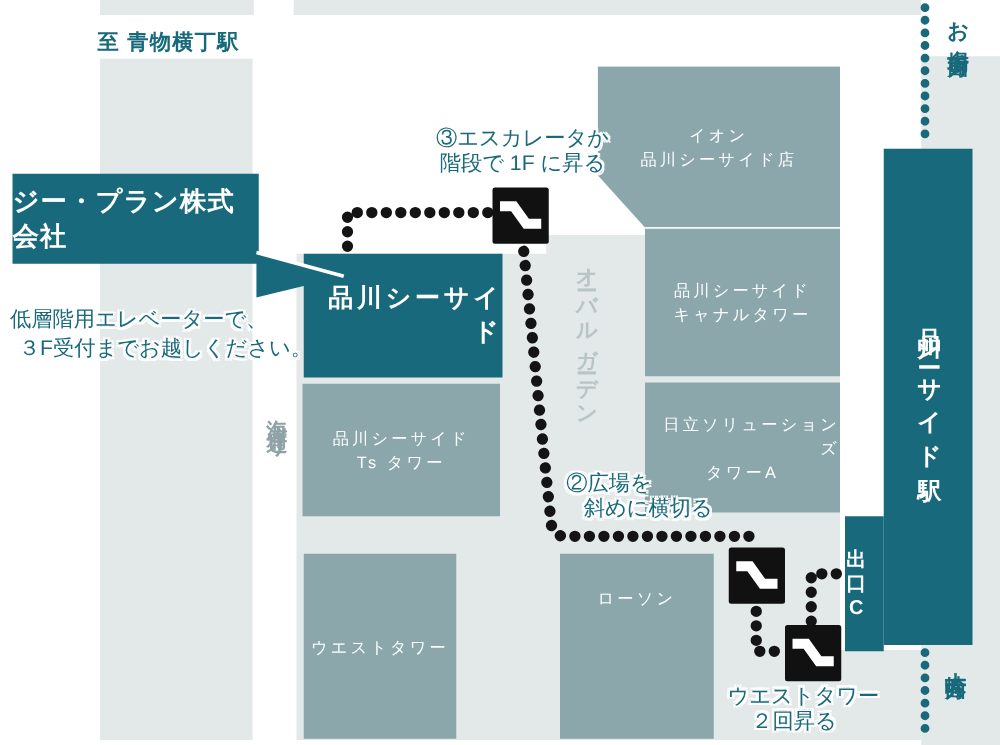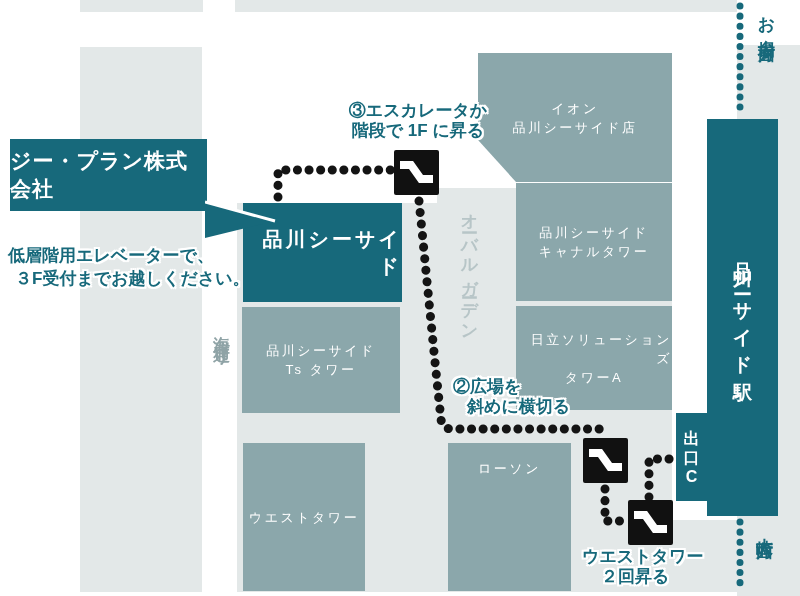--- a/index.html
+++ b/index.html
@@ -19,49 +19,49 @@
     position:absolute; left:672px; top:520px; width:65px; height:72px; background:#e3e8e8;
   }
   
   .bld {
     position:absolute; background:#8ba7ab; color:#ffffff;
     display:flex; flex-direction:column; align-items:center; justify-content:center;
     font-size:13px; letter-spacing:2.5px; line-height:19px; text-align:right;
   }
   .bld-dark { background:#17697b; }
   .aeon { clip-path: polygon(0 0, 194px 0, 194px 129px, 38px 129px, 0 87px); }
-  .lawson { justify-content:flex-start; padding-top:16px; box-sizing:border-box; }
+  .lawson { justify-content:flex-start; padding-top:26px; box-sizing:border-box; }
   .park-label { font-size:20px; font-weight:bold; letter-spacing:3px; line-height:27px; }
   
   .station { position:absolute; left:707px; top:119px; width:71px; height:397px; background:#17697b; }
   .station-name {
     position:absolute; left:50%; top:128px; transform:translateX(-50%);
     writing-mode:vertical-rl; color:#fff; font-size:19px; font-weight:bold; letter-spacing:5px;
   }
   .exitc {
-    position:absolute; left:676px; top:413px; width:31px; height:88px; background:#17697b;
-    display:flex; align-items:center; justify-content:center;
+    position:absolute; left:676px; top:413px; width:31px; height:108px; background:#17697b;
+    display:flex; align-items:center; justify-content:flex-start;
   }
   .exitc span {
     display:block; width:18px; word-break:break-all; color:#fff; font-size:16px;
     font-weight:bold; line-height:19px; text-align:center;
   }
   
   .callout-box {
     position:absolute; left:10px; top:139px; width:197px; height:72px; background:#17697b;
     display:flex; align-items:center; justify-content:center;
     color:#fff; font-size:21px; font-weight:bold; letter-spacing:1px;
   }
   
   .tealtxt { color:#17697b; font-weight:bold; font-size:17px; }
   .vert { writing-mode:vertical-rl; letter-spacing:2px; }
   .kaigan { color:#8fa3a6; letter-spacing:5px; }
   .oval { color:#b7c5c7; font-weight:bold; letter-spacing:2px; font-size:17px; }
   
-  .step { position:absolute; color:#17697b; font-weight:bold; font-size:17px; line-height:20px; white-space:nowrap; }
+  .step { position:absolute; color:#17697b; font-weight:normal; font-size:17px; line-height:20px; white-space:nowrap; }
   .ol { text-shadow:-2px -2px 0 #fff, 0 -2px 0 #fff, 2px -2px 0 #fff, -2px 0 0 #fff,
                     2px 0 0 #fff, -2px 2px 0 #fff, 0 2px 0 #fff, 2px 2px 0 #fff; }
   .ind { display:block; }
   
   .esc { position:absolute; width:45px; height:45px; background:#111; border-radius:2px; }
   .esc svg { width:100%; height:100%; display:block; }
   
   svg.overlay { position:absolute; left:0; top:0; pointer-events:none; }
   .dotblack { fill:none; stroke:#141414; stroke-width:9; stroke-linecap:round; stroke-dasharray:0.1 11.5; }
   .dotteal  { fill:none; stroke:#17697b; stroke-width:7; stroke-linecap:round; stroke-dasharray:0.1 10; }
@@ -143,20 +143,21 @@
   <svg class="abs" style="left:205px;top:198px" width="74" height="42">
     <polygon points="0,4 70,23 0,40" fill="#17697b"></polygon>
     <line x1="0" y1="4" x2="70" y2="23" stroke="#ffffff" stroke-width="3"></line>
   </svg>
 
   <div class="step ol" style="left:8px;top:244px;line-height:23px">
     <span class="ind">低層階用エレベーターで、</span>
     <span class="ind" style="margin-left:7px">３F受付までお越しください。</span>
   </div>
 
+  <div class="abs tealtxt" style="left:78px;top:22px;letter-spacing:1px">至 青物横丁駅</div>
   <div class="abs tealtxt vert" style="left:755px;top:5px">お台場方面</div>
   <div class="abs tealtxt vert" style="left:753px;top:524px">大崎方面</div>
 
   <div class="abs tealtxt vert kaigan" style="left:210px;top:322px">海岸通り</div>
   <div class="abs oval vert" style="left:458px;top:202px">オーバルガーデン</div>
 
   <div class="step ol" style="left:338px;top:101px;width:160px;text-align:center">
     <span class="ind">③エスカレータか</span>
     <span class="ind">階段で 1F に昇る</span>
   </div>

